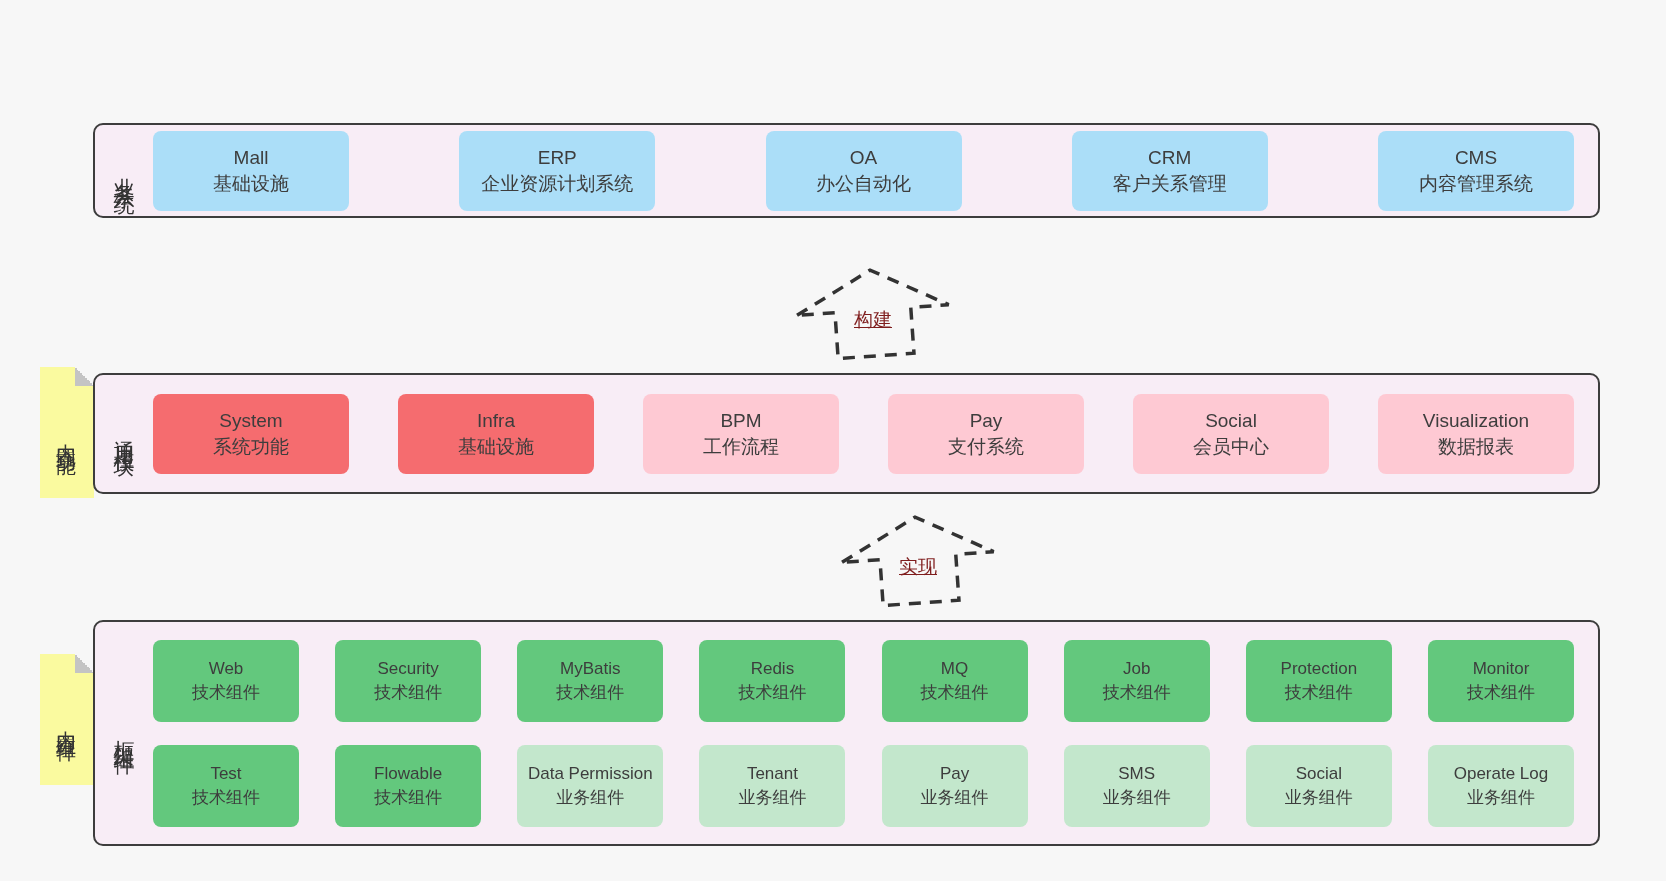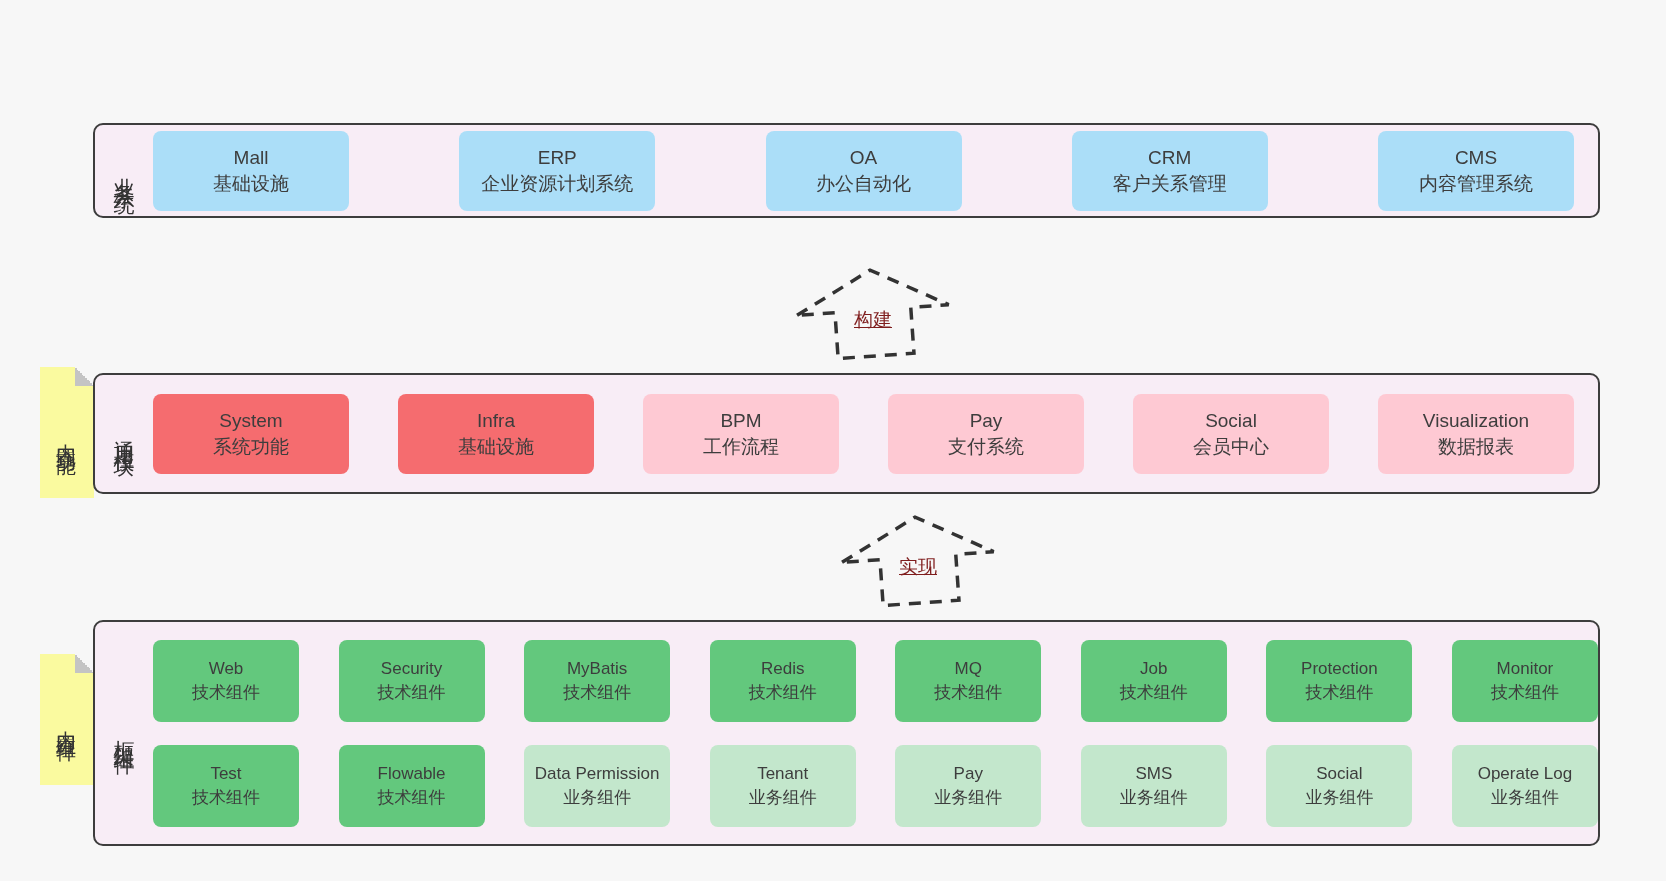--- a/index.html
+++ b/index.html
@@ -49,20 +49,21 @@
     align-items: center;
     justify-content: space-between;
     padding-right: 24px;
   }
   .rows {
     flex: 1;
     display: flex;
     flex-direction: column;
     justify-content: center;
     gap: 23px;
+    padding-right: 24px;
   }
   .row {
     display: flex;
     justify-content: space-between;
   }
   
   .box {
     border-radius: 8px;
     display: flex;
     flex-direction: column;

